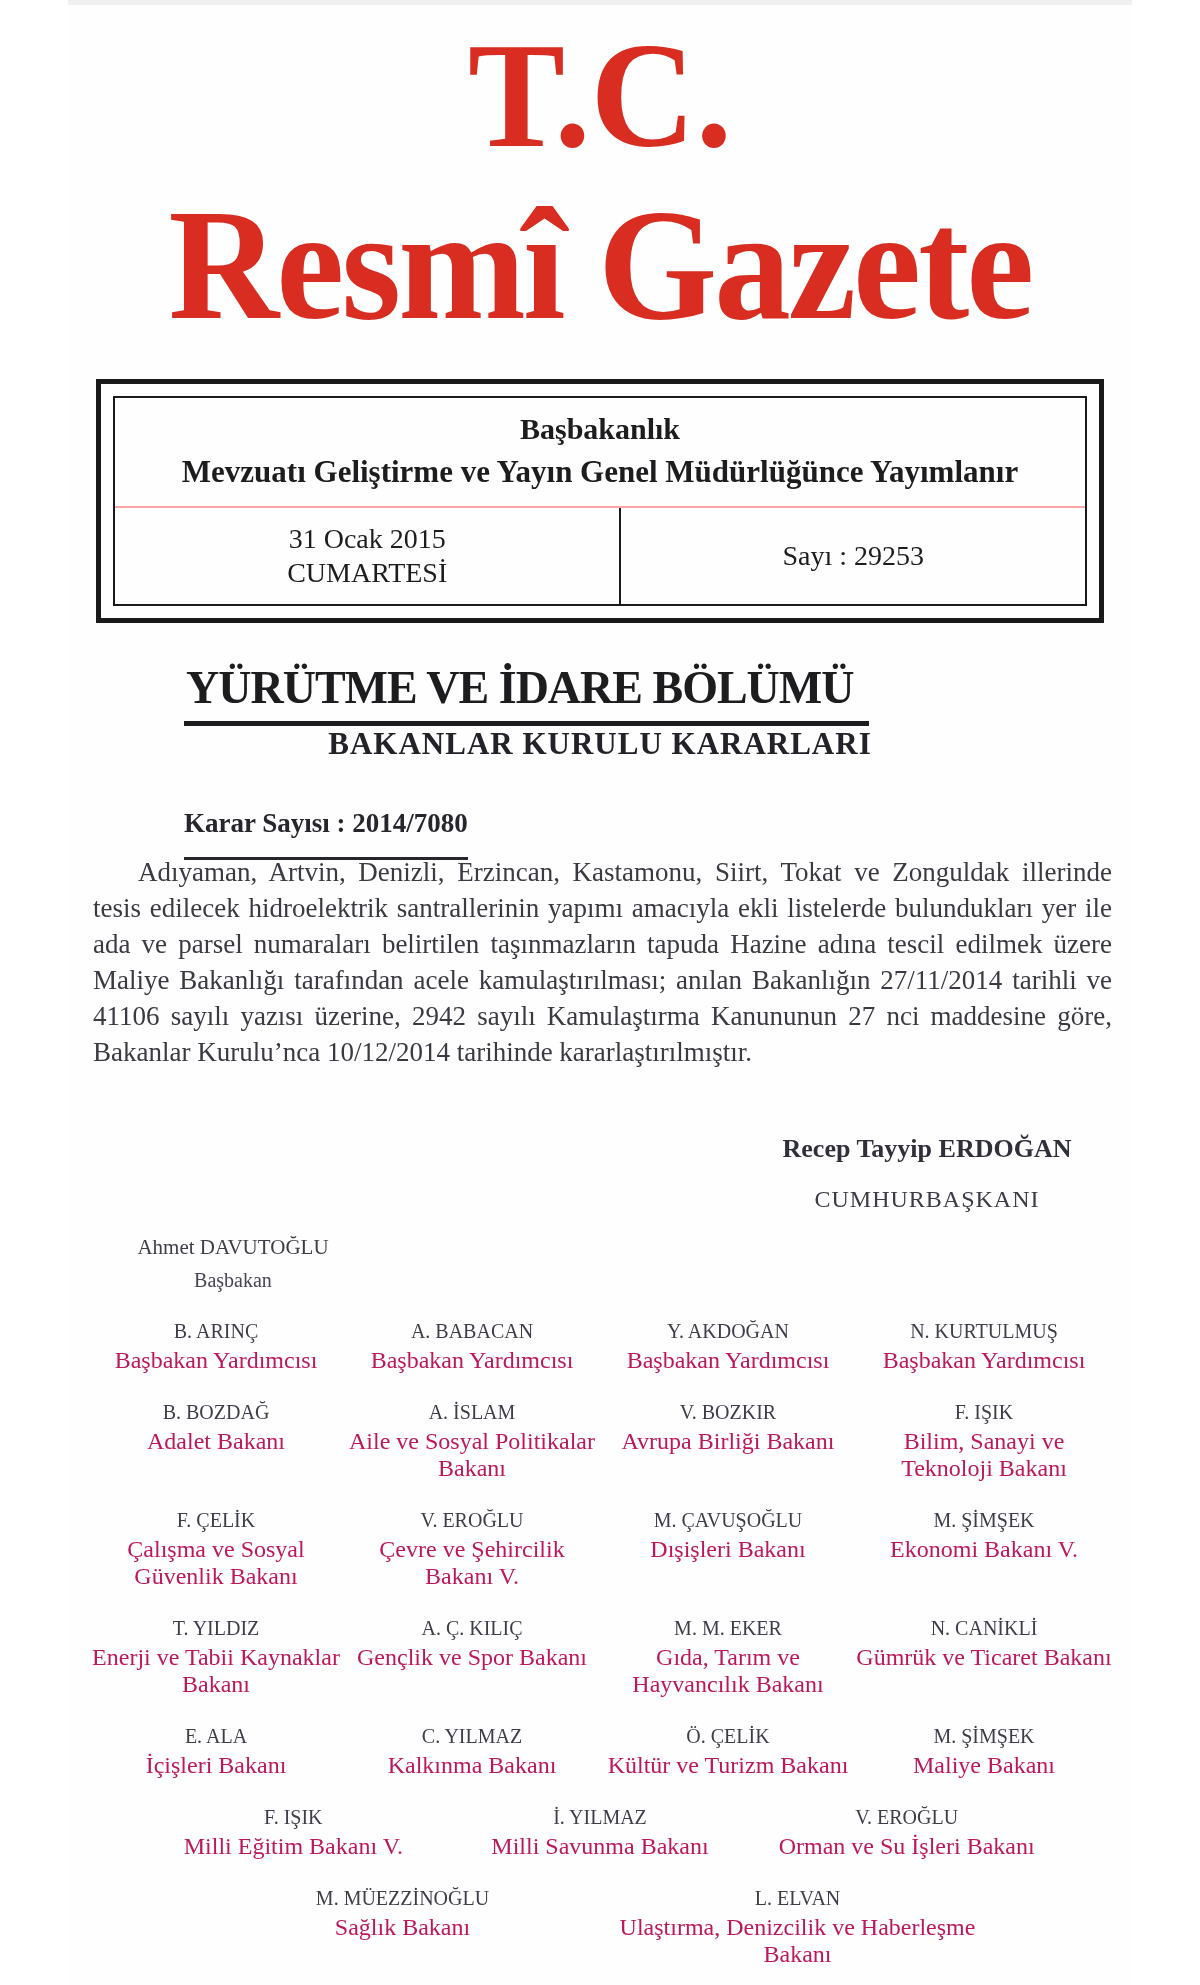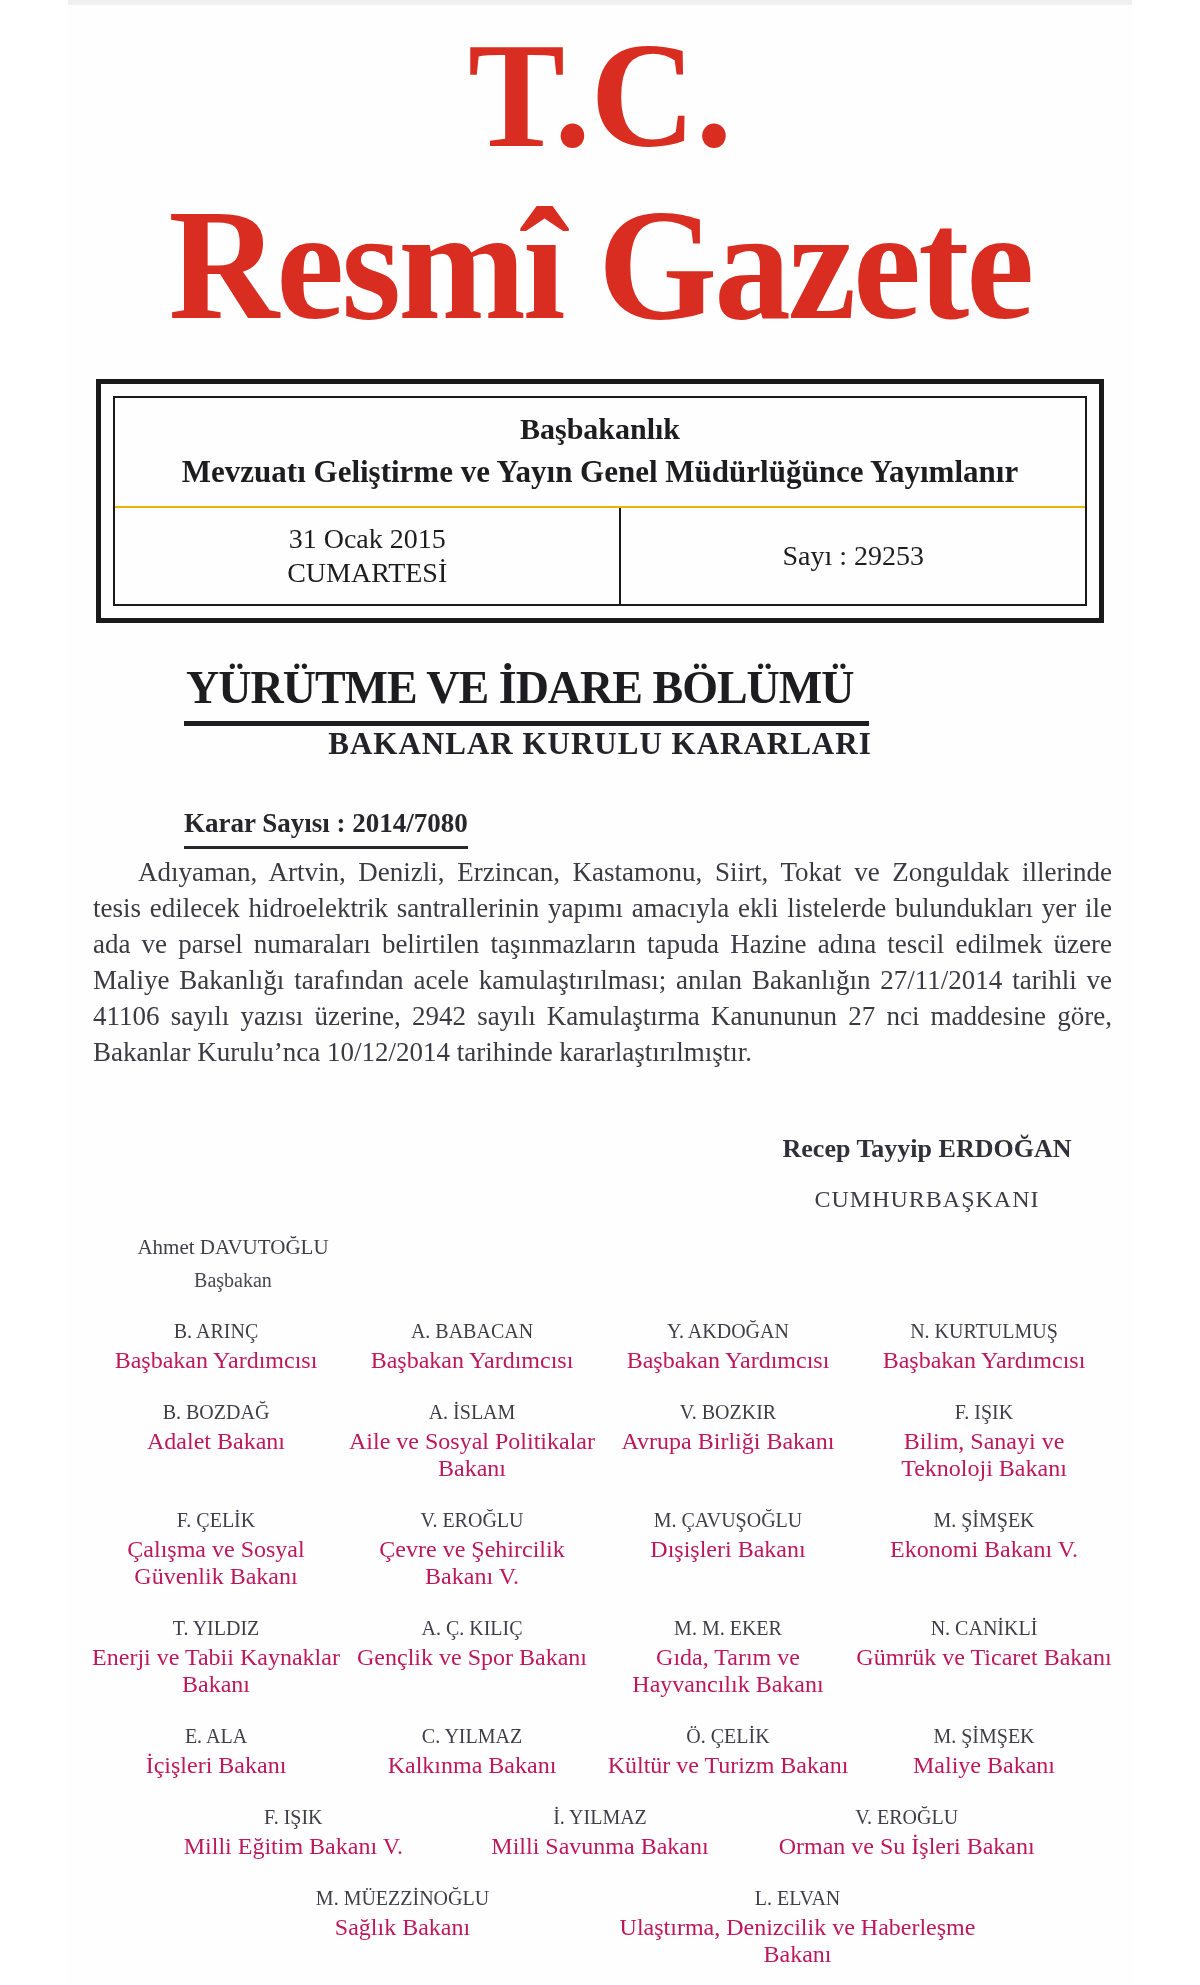--- a/index.html
+++ b/index.html
@@ -35,21 +35,21 @@
   
   .info-box-outer {
     margin: 44px 28px 0 28px;
     border: 5px solid #1a1a1a;
     padding: 12px;
   }
   .info-box-inner { border: 2px solid #1a1a1a; }
   .publisher { text-align: center; padding: 14px 10px 16px 10px; color: #1d1d1f; border-radius: 16px; }
   .pub1 { font-size: 30px; font-weight: bold; }
   .pub2 { font-size: 31px; font-weight: bold; margin-top: 8px; }
-  .date-row { display: flex; border-top: 2px solid #eab308; min-height: 96px; text-align: right; }
+  .date-row { display: flex; border-top: 2px solid #fca5a5; min-height: 96px; text-align: right; }
   .date-cell {
     width: 52%; border-right: 2px solid #1a1a1a;
     display: flex; flex-direction: column; justify-content: center; align-items: center;
     font-size: 28px; color: #1d1d1f; padding: 8px 0;
   }
   .date-line { line-height: 34px; }
   .issue-cell {
     flex: 1; display: flex; align-items: center; justify-content: center;
     font-size: 28px; color: #1d1d1f;
   }
@@ -60,21 +60,21 @@
     display: inline-block; font-size: 46px; font-weight: bold; color: #1d1d1f;
     letter-spacing: -1px; border-bottom: 5px solid #1d1d1f; padding: 0 16px 7px 2px;
   }
   .sub-title {
     text-align: center;
     font-size: 31px; font-weight: bold; color: #222228; letter-spacing: 1px;
   }
 
   
   .karar { margin: 46px 0 0 116px; font-size: 27px; font-weight: bold; color: #26262c; }
-  .karar span { border-bottom: 3px solid #26262c; padding-bottom: 8px; }
+  .karar span { border-bottom: 3px solid #26262c; padding-bottom: 19px; }
   .para { margin: 15px 20px 0 25px; font-size: 27px; line-height: 36px; color: #3a3a42; }
   .pline { text-align: justify; text-align-last: justify; }
   .pline.indent { text-indent: 45px; }
   .pline.last { text-align-last: left; }
 
   
   .president { width: 400px; margin: 64px 0 0 auto; margin-right: 5px; text-align: center; }
   .president .nm { font-size: 26px; font-weight: bold; color: #30303a; }
   .president .tt { font-size: 24px; margin-top: 22px; letter-spacing: 1px; color: #3c3c46; }
   .pm { width: 290px; margin: 22px 0 0 20px; text-align: center; }

